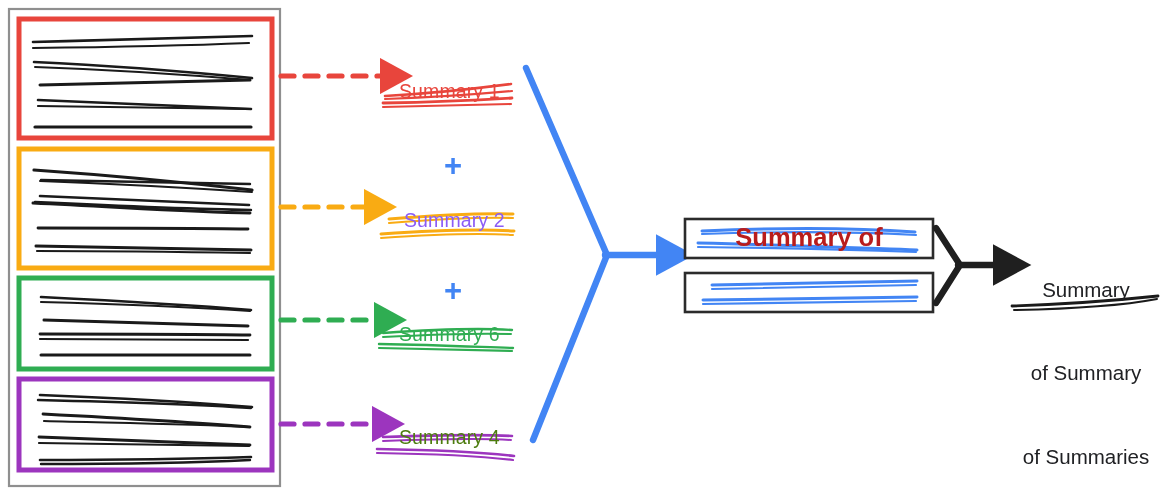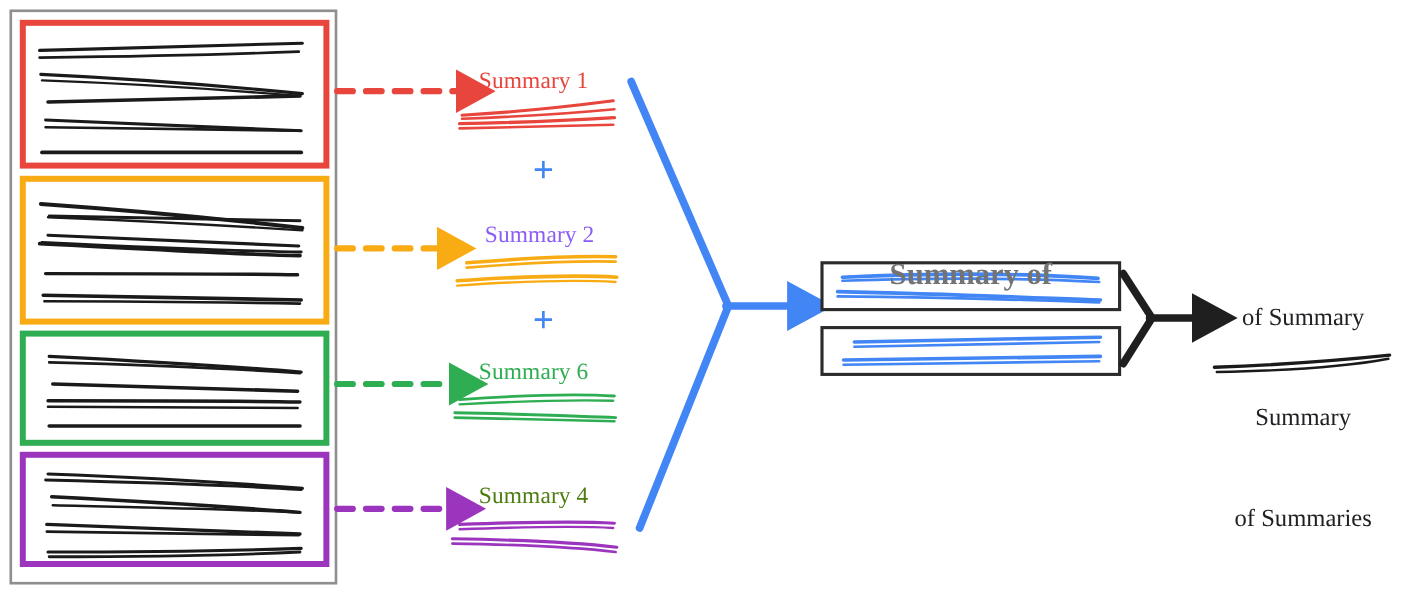--- a/index.html
+++ b/index.html
@@ -20,23 +20,24 @@
   }
   #canvas > svg.layer {
     position: absolute;
     top: 0;
     left: 0;
     width: 1170px;
     height: 495px;
   }
   .lbl {
     position: absolute;
-    font-family: Liberation Serif, serif;
+    font-family: Liberation Sans, sans-serif;
     white-space: pre;
     line-height: 1.18;
+    margin-top: 24px;
   }
   .summary-label {
     font-size: 19.5px;
     font-weight: 400;
     letter-spacing: 0.1px;
   }
   .sos-label {
     font-size: 25.5px;
     font-weight: 700;
     text-align: center;
@@ -225,23 +226,23 @@
   <div class="lbl plus-sign" style="left:444px; top:126px; color:#4285F4;">+</div>
 
   <div class="lbl summary-label" style="left:404px; top:185px; color:#8b5cf6;">Summary 2</div>
 
   <div class="lbl plus-sign" style="left:444px; top:251px; color:#4285F4;">+</div>
 
   <div class="lbl summary-label" style="left:399px; top:299px; color:#2FAD52;">Summary 6</div>
 
   <div class="lbl summary-label" style="left:399px; top:402px; color:#4d7c0f;">Summary 4</div>
 
-  <div class="lbl sos-label" style="left:684px; top:145px; width:250px; color:#737373;">
+  <div class="lbl sos-label" style="left:684px; top:130px; width:250px; color:#b91c1c;">
     <div>Summary of</div>
   </div>
 
   <div class="lbl final-label" style="left:1005px; top:196px; width:162px;">
+    <div>Summary</div>
     <div>of Summary</div>
-    <div>Summary</div>
     <div>of Summaries</div>
   </div>
 
 </div>
 
 </body></html>

